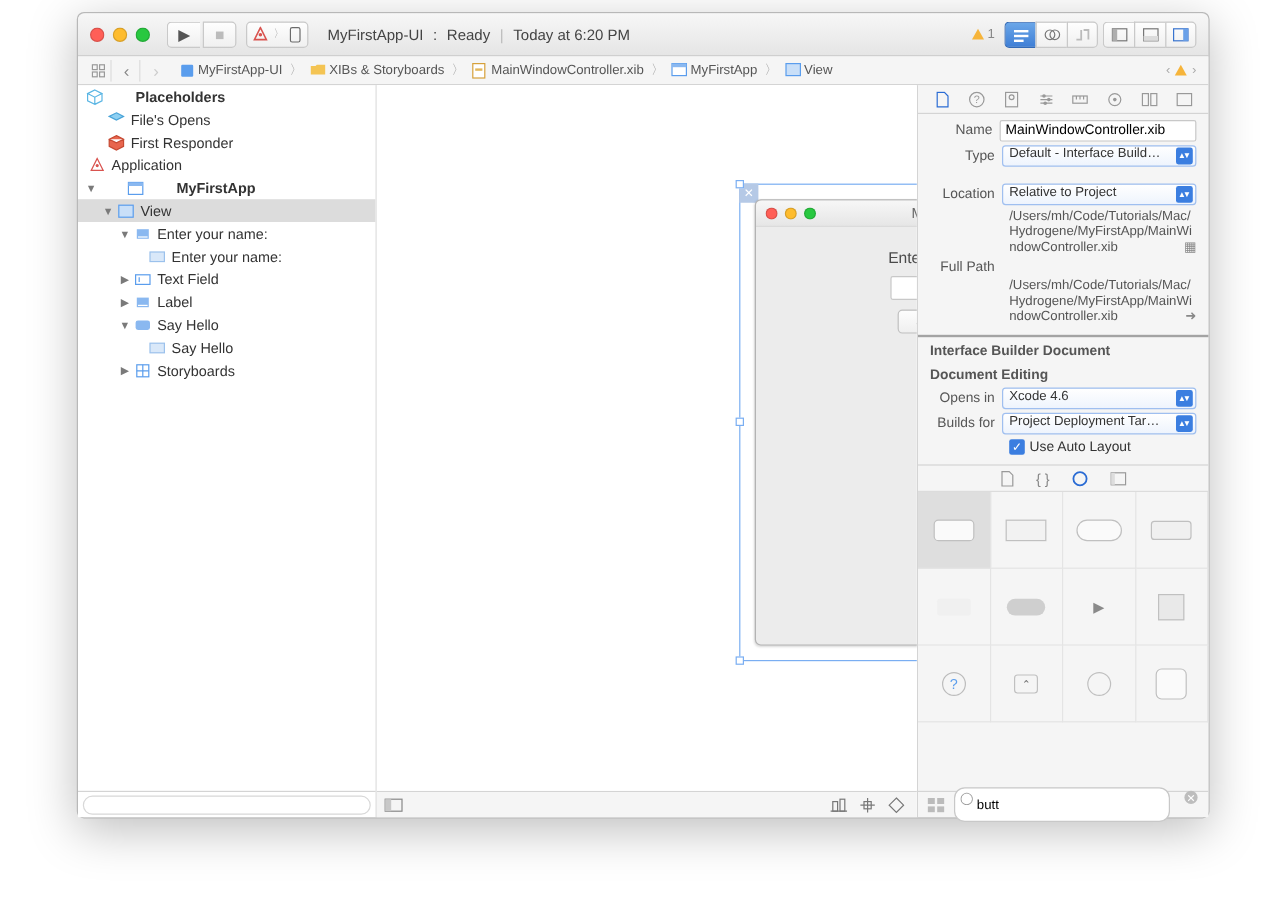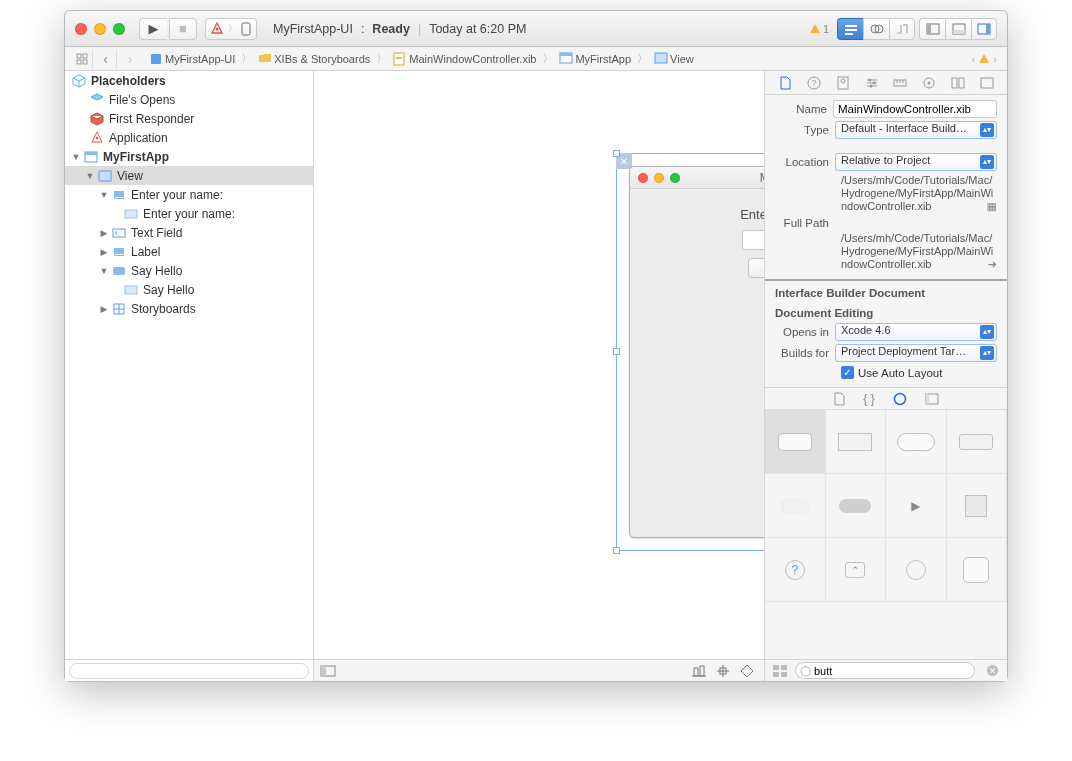--- a/index.html
+++ b/index.html
@@ -9,21 +9,21 @@
   
   .toolbar { height: 36px; background: linear-gradient(#f7f7f7,#e5e5e5); border-bottom: 1px solid #bcbcbc; display: flex; align-items: center; padding: 0 10px; border-radius: 6px 6px 0 0; }
   .traffic { display: flex; gap: 7px; margin-right: 14px; }
   .dot { width: 12px; height: 12px; border-radius: 50%; border: 0.5px solid rgba(0,0,0,0.15); }
   .red { background: #ff5f57; } .yellow { background: #febc2e; } .green { background: #28c840; }
   .tb-group { display: flex; align-items: center; gap: 2px; margin-right: 8px; }
   .tb-btn { height: 22px; min-width: 28px; padding: 0 5px; border: 1px solid #c9c9c9; background: linear-gradient(#fefefe,#f0f0f0); border-radius: 4px; display: flex; align-items: center; justify-content: center; color: #555; }
   .tb-btn.segment-l { border-radius: 4px 0 0 4px; border-right: none; }
   .tb-btn.segment-r { border-radius: 0 4px 4px 0; }
   .title-section { flex: 1; display: flex; align-items: center; gap: 8px; justify-content: flex-start; padding-left: 8px; font-size: 12.5px; color:#444;}
-  .title-section b { font-weight: 700; }
+  .title-section b { font-weight: 400; }
   .sep-bar { color:#bbb; }
   .warn-badge { display:flex; align-items:center; gap:3px; color:#888; font-size:11px; margin-right:8px; }
   .tri-warn { width:0;height:0;border-left:5px solid transparent;border-right:5px solid transparent;border-bottom:9px solid #f6b43a; position:relative;}
   .right-tb { display: flex; gap: 4px; }
   .right-tb .tb-btn { min-width: 26px; }
   .seg3 { display:flex; }
   .seg3 .tb-btn { border-radius:0; border-right:none; }
   .seg3 .tb-btn:first-child { border-radius:4px 0 0 4px; }
   .seg3 .tb-btn:last-child { border-radius:0 4px 4px 0; border-right:1px solid #c9c9c9; }
   .active-seg { background: linear-gradient(#6aa6e8,#3f7fd6); border-color:#336ab6; color:#fff; }
@@ -36,21 +36,21 @@
   .jb-left-ico { display:flex; gap:2px; margin-right:4px; }
   .jb-left-ico .tb-sm { width:22px; height:18px; display:flex; align-items:center; justify-content:center; color:#888; border-right:1px solid #ddd;}
   .jb-left-ico .tb-sm:last-child{border:none;}
   .jumpbar .filler { flex:1; }
 
   
   .split { flex:1; display:flex; min-height:0; }
   .navigator { width:249px; background:#fff; border-right:1px solid #d4d4d4; display:flex; flex-direction:column; }
   .nav-tree { flex:1; overflow:auto; font-size:12px; }
   .nav-row { display:flex; align-items:center; height:19px; padding-left:6px; white-space:nowrap; }
-  .nav-row.header { font-weight:600; }
+  .nav-row.header { font-weight:600;gap:22px; }
   .nav-row.selected { background:#dcdcdc; }
   .disclose { width:10px; text-align:center; color:#7a7a7a; font-size:9px; margin-right:2px;}
   .row-ico { width:16px; height:16px; margin-right:4px; display:inline-flex; align-items:center; justify-content:center; }
   .nav-footer { height:22px; border-top:1px solid #d4d4d4; display:flex; align-items:center; padding:0 4px; }
   .nav-filter { flex:1; height:16px; border:1px solid #d8d8d8; border-radius:8px; padding:0 16px 0 18px; font-size:11px; background:#fff; position:relative; }
   .nav-filter-wrap{flex:1; position:relative; display:flex;}
   .nav-filter-ico{position:absolute; left:5px; top:2px; color:#9b9b9b; font-size:10px;}
 
   .canvas-area { flex:1; background:#fff; display:flex; flex-direction:column; position:relative; }
   .canvas-bg { flex:1; background:#fff; position:relative; overflow:hidden; }
@@ -92,21 +92,21 @@
   
   .library { flex:1; display:flex; flex-direction:column; border-top:1px solid #d4d4d4; min-height:0;}
   .lib-tabs{height:22px;display:flex;justify-content:center;align-items:center;gap:18px;border-bottom:1px solid #dcdcdc;}
   .lib-tabs .lt{color:#888;font-size:13px;}
   .lib-tabs .lt.active{color:#2b6cd4;}
   .lib-grid{flex:1;display:grid;grid-template-columns:repeat(4,1fr);grid-auto-rows:64px;overflow:hidden;}
   .lib-cell{border-right:1px solid #e4e4e4;border-bottom:1px solid #e4e4e4;display:flex;align-items:center;justify-content:center;}
   .lib-cell.selected{background:#dedede;}
   .obj-shape{border:1px solid #c0c0c0;background:#fafafa;border-radius:4px;}
   .lib-footer{height:22px;border-top:1px solid #d4d4d4;display:flex;align-items:center;padding:0 4px;gap:4px;}
-  .lib-search{flex:1;height:17px;border:1px solid #c8c8c8;border-radius:9px;padding:0 18px;font-size:11px;}
+  .lib-search{flex:1;height:29px;border:1px solid #c8c8c8;border-radius:9px;padding:0 18px;font-size:11px;}
   .lib-search-wrap{flex:1;position:relative;}
   .ls-ico{position:absolute;left:5px;top:3px;font-size:10px;color:#999;}
   .ls-x{position:absolute;right:5px;top:3px;width:11px;height:11px;border-radius:50%;background:#bdbdbd;color:#fff;font-size:9px;display:flex;align-items:center;justify-content:center;}
 
   svg { display:block; }
   .unicode-ico{font-size:13px;line-height:1;}
 </style>
 </head>
 <body>
 
@@ -279,21 +279,21 @@
           <span>File's Opens</span>
         </div>
         <div class="nav-row" style="padding-left:24px">
           <span class="row-ico">
               <svg width="14" height="14">
                 <path d="M7 1 L13 4 L7 7 L1 4 Z M1 4 L1 10 L7 13 L13 10 L13 4" fill="#e8664e" stroke="#c64a33"></path>
               </svg>
             </span>
           <span>First Responder</span>
         </div>
-        <div class="nav-row" style="padding-left:24px">
+        <div class="nav-row" style="padding-left:8px">
           <span class="row-ico">
               <svg width="14" height="14">
                 <path d="M7 1 L12 11 L2 11 Z" fill="none" stroke="#d9534f"></path>
                 <circle cx="7" cy="7" r="1.3" fill="#d9534f"></circle>
               </svg>
             </span>
           <span>Application</span>
         </div>
         <div class="nav-row header" style="padding-left:6px">
           <span class="disclose">▼</span>

